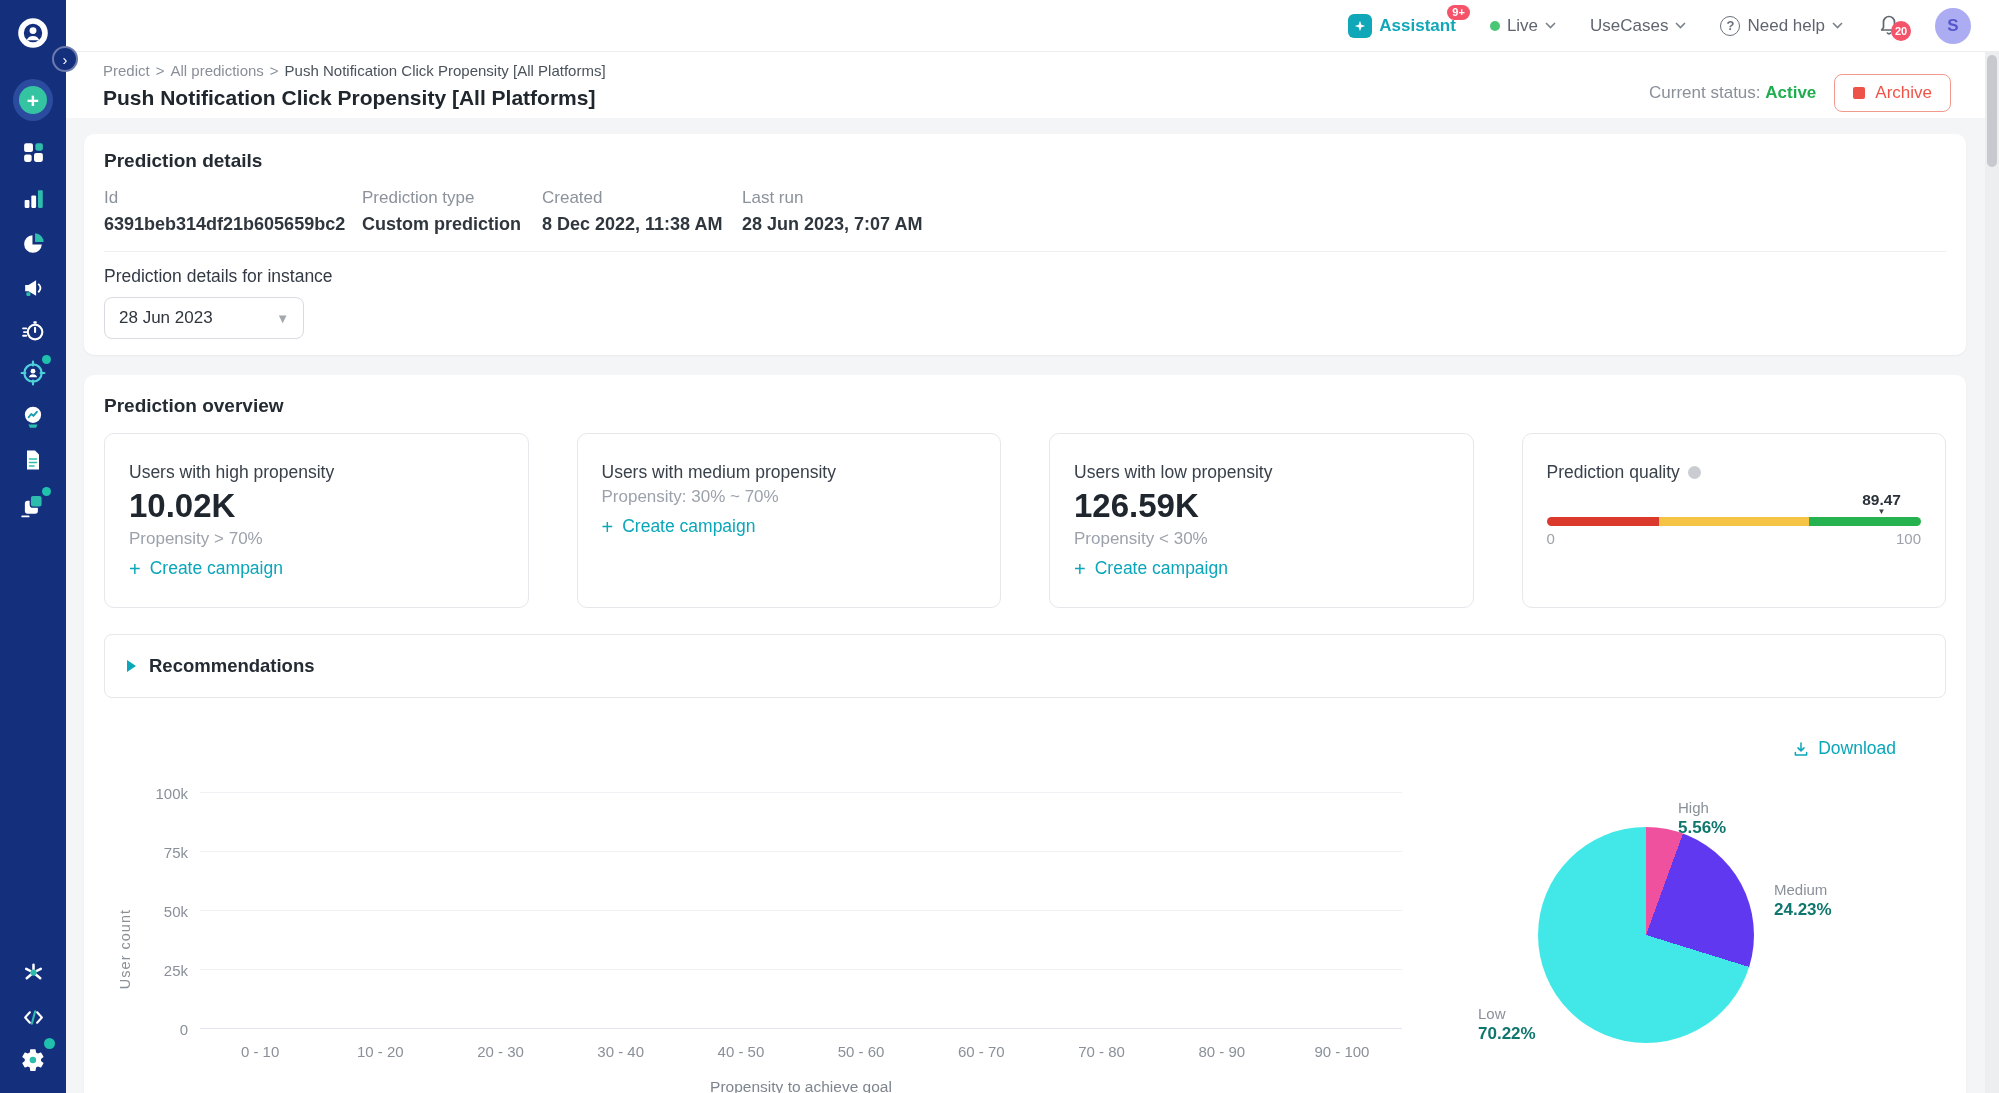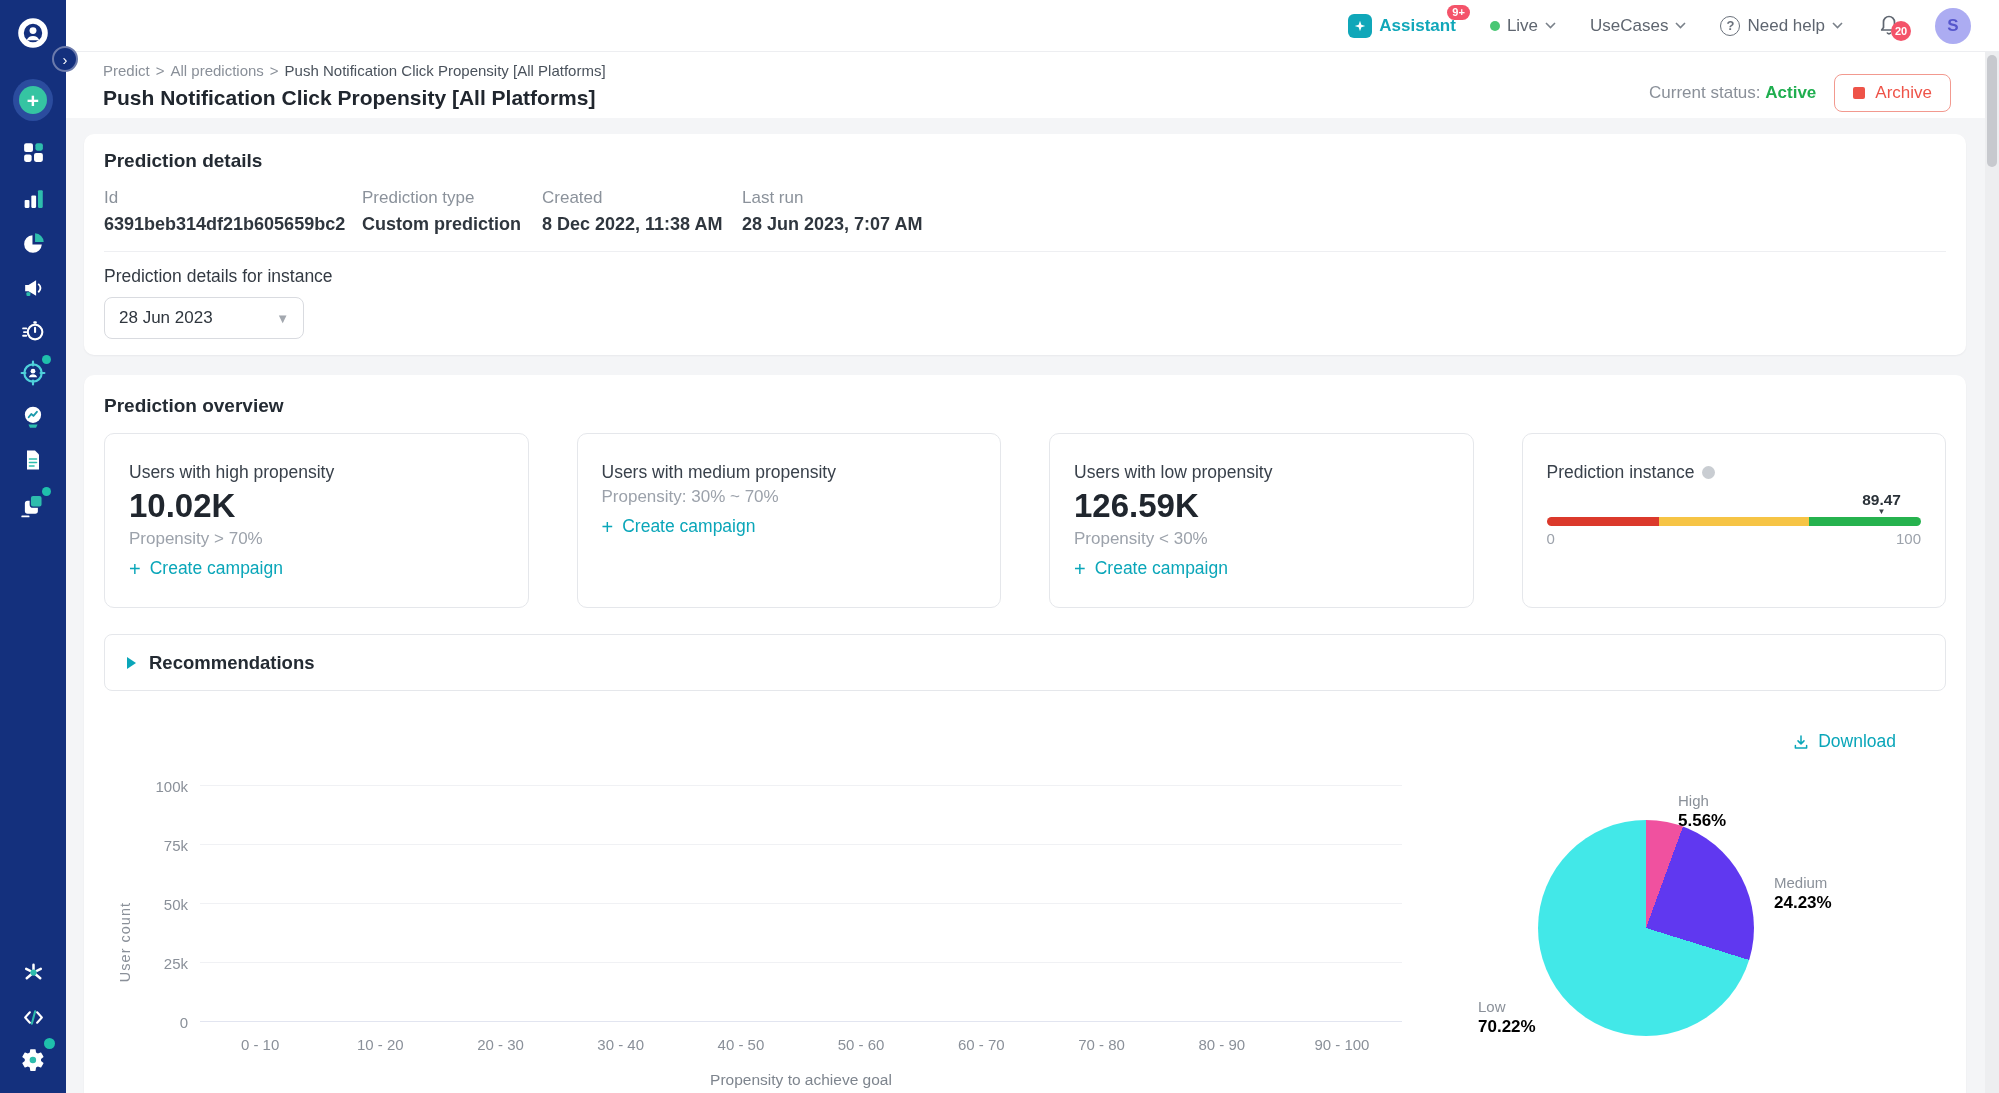--- a/index.html
+++ b/index.html
@@ -75,21 +75,21 @@
   .sc-sub { margin-top:4px; font-size:17px; color:#9CA2AB; }
   .sc-link { margin-top:9px; display:flex; align-items:center; gap:9px; color:#0AA6B9; font-size:17.5px; font-weight:500; cursor:pointer; }
   .plus { font-size:20px; line-height:1; font-weight:500; }
   .quality-val { margin-top:2px; font-size:27px; font-weight:500; color:#20262E; line-height:32px; }
   .gauge-wrap { margin-top:8px; position:relative; padding-top:26px; }
   .gauge-score { position:absolute; top:0; transform:translateX(-50%); font-size:15.5px; font-weight:700; color:#2A3138; text-align:center; }
   .gauge-caret { display:block; font-size:8px; color:#3A4149; line-height:6px; }
   .gauge-bar { height:9px; border-radius:5px; overflow:hidden; display:flex; }
   .gauge-minmax { display:flex; justify-content:space-between; margin-top:4px; font-size:15px; color:#9CA2AB; }
 
-  .reco { margin-top:26px; border:1px solid #E5E7EB; border-radius:8px; height:57px; display:flex;
+  .reco { margin-top:26px; border:1px solid #E5E7EB; border-radius:8px; height:64px; display:flex;
           align-items:center; padding:0 22px; cursor:pointer; }
   .reco-tri { width:0; height:0; border-left:9px solid #0AA6B9; border-top:6px solid transparent; border-bottom:6px solid transparent; }
   .reco-label { margin-left:13px; font-size:18.5px; font-weight:700; color:#242B33; }
 
   .dist-head { margin-top:40px; display:flex; justify-content:space-between; align-items:flex-start; padding-left:12px; }
   .dist-sub { margin-top:6px; font-size:15.5px; color:#9CA2AB; }
   .download { display:flex; align-items:center; gap:8px; color:#0AA6B9; font-size:17.5px; font-weight:500; cursor:pointer; margin-right:50px; }
 
   
   .chart-row { margin-top:34px; display:flex; }
@@ -105,21 +105,21 @@
   .slot { flex:1; display:flex; justify-content:center; }
   .bar { width:46%; }
   .x-labels { display:flex; margin-left:58px; margin-top:14px; }
   .x-lab { flex:1; text-align:center; font-size:15px; color:#8A9099; }
   .x-title { margin-left:58px; margin-top:18px; text-align:center; font-size:15.5px; color:#7E858E; }
 
   .pie-area { width:520px; height:312px; position:relative; }
   .pie { position:absolute; left:112px; top:34px; width:216px; height:216px; border-radius:50%; }
   .pie-lab { position:absolute; }
   .pl-name { font-size:15px; color:#8A9099; }
-  .pl-val { font-size:17px; font-weight:700; color:#000000; margin-top:2px; }
+  .pl-val { font-size:17px; font-weight:700; color:#0f766e; margin-top:2px; }
   .pie-caption { position:absolute; left:0; right:0; top:282px; text-align:center; font-size:17px; font-weight:500; color:#3A414B; }
 
   
   .scrollbar { position:absolute; right:0; top:52px; bottom:0; width:14px; background:#EDEEF0; z-index:5; }
   .scroll-thumb { position:absolute; top:3px; left:2px; width:10px; height:112px; border-radius:5px; background:#C7C9CE; cursor:pointer; }
 </style>
 </head>
 <body>
 
 <aside class="sidebar">
@@ -369,21 +369,21 @@
           <div class="sc-label">Users with low propensity</div>
           <div class="sc-num">126.59K</div>
           <div class="sc-sub">Propensity &lt; 30%</div>
           <div class="sc-link">
             <span class="plus">+</span>
             <span>Create campaign</span>
           </div>
         </div>
         <div class="stat-card">
           <div class="sc-label">
-            <span>Prediction instance</span>
+            <span>Prediction quality</span>
             <span class="info-dot"></span>
           </div>
           <div class="gauge-wrap">
             <div class="gauge-score" id="gauge-score" style="left: 89.47%;">
               <span>89.47</span>
               <span class="gauge-caret">▼</span>
             </div>
             <div class="gauge-bar" id="gauge-bar">
                 <div style="width: 30%; background: rgb(219, 57, 43);"></div>
                 <div style="width: 40%; background: rgb(246, 196, 69);"></div>

